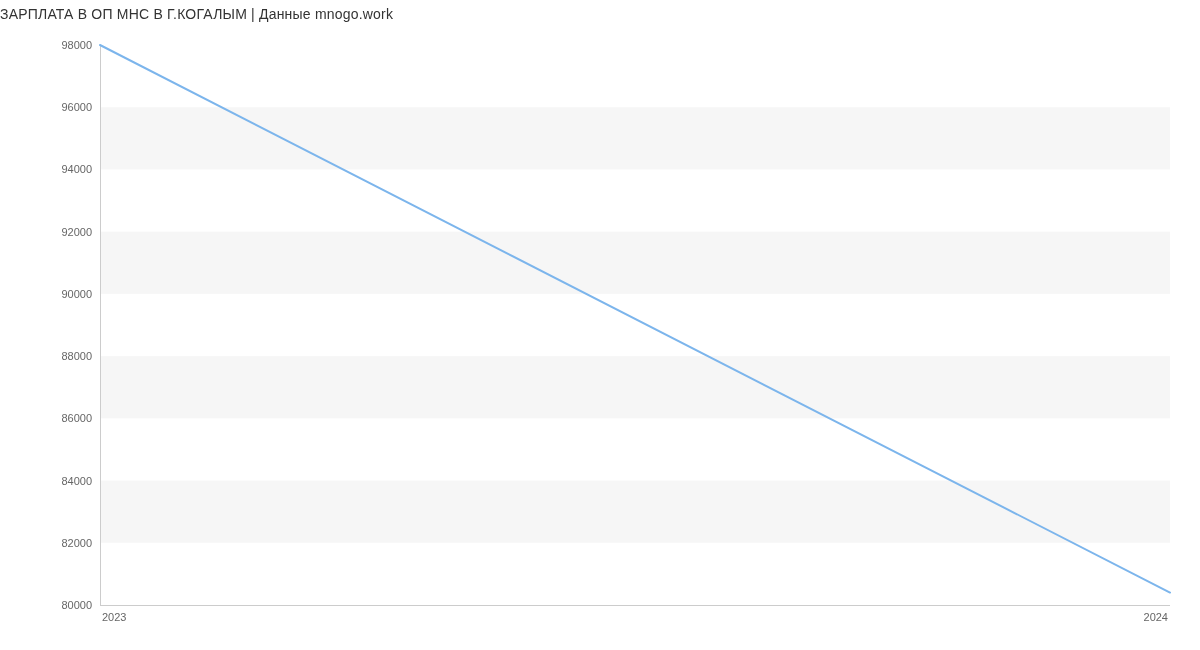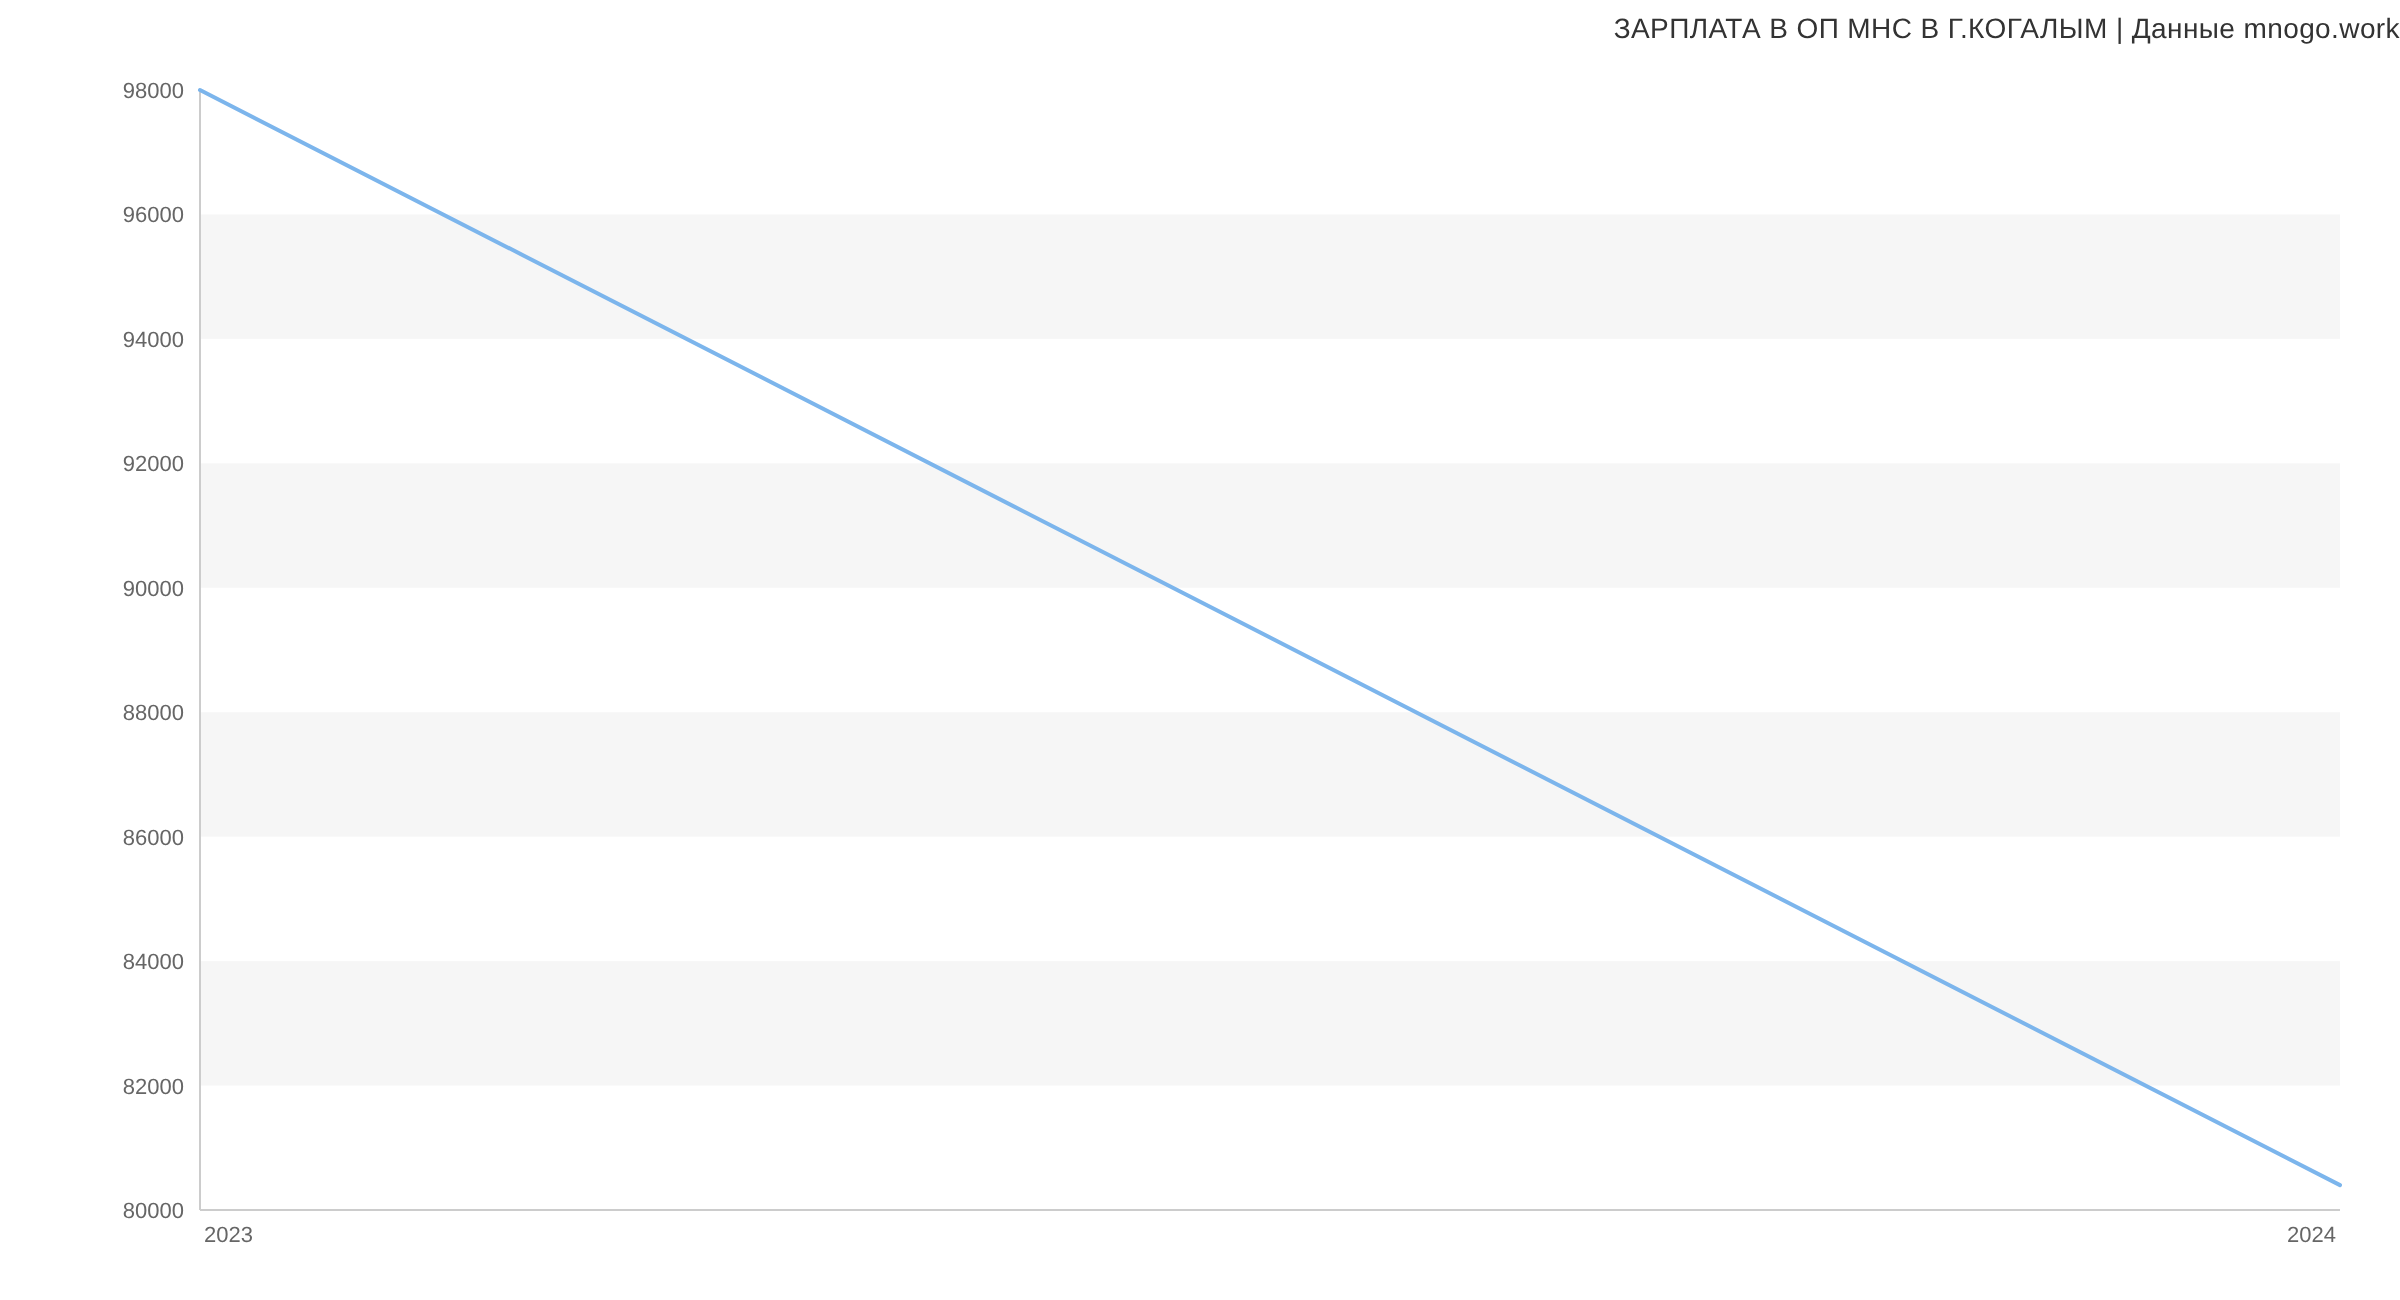--- a/index.html
+++ b/index.html
@@ -14,21 +14,21 @@
   .chart-wrap {
     position: relative;
     width: 1200px;
     height: 650px;
   }
   .title {
     position: absolute;
     top: 6px;
     left: 0;
     width: 100%;
-    text-align: right;
+    text-align: left;
     font-size: 14px;
     color: #333333;
     letter-spacing: 0.2px;
   }
   .plot {
     position: absolute;
     left: 100px;
     top: 45px;
     width: 1070px;
     height: 560px;

